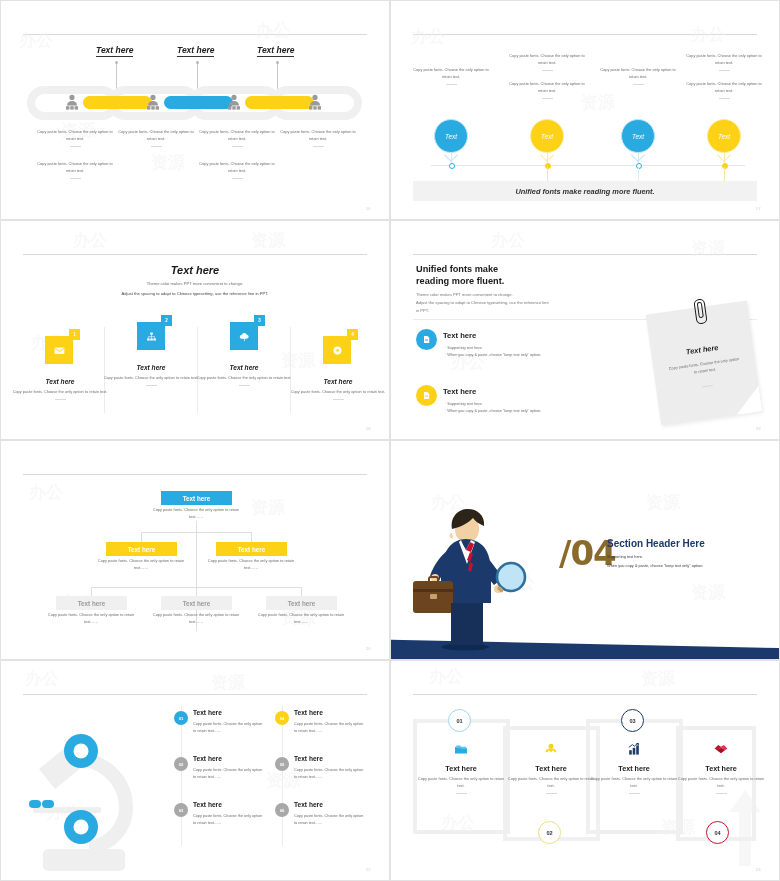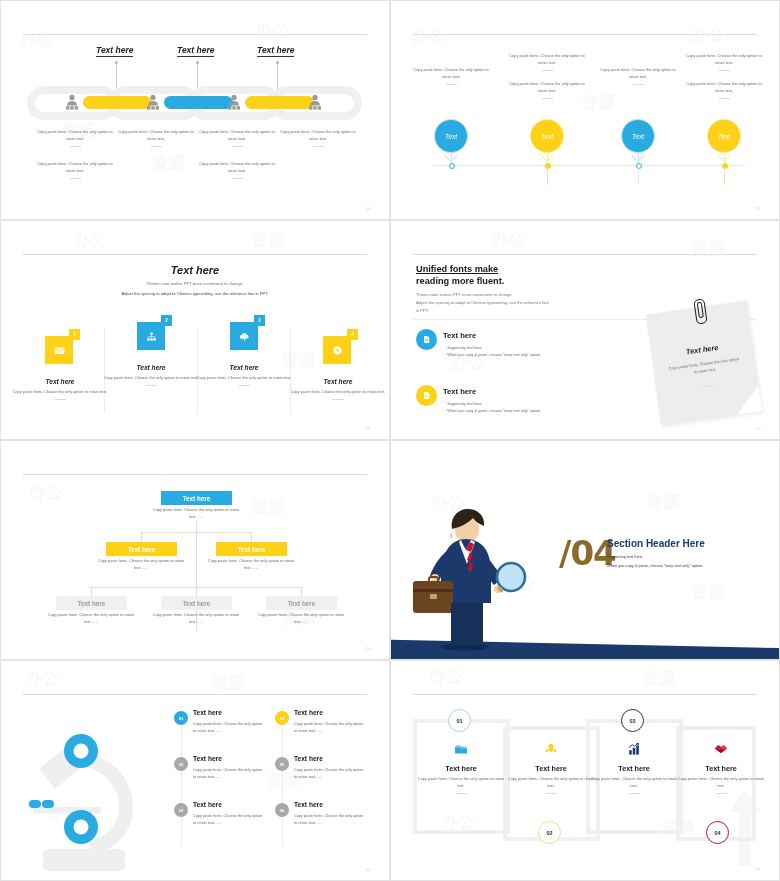--- a/index.html
+++ b/index.html
@@ -226,20 +226,23 @@
         <div class="body-tx">Copy paste fonts. Choose the only option to retain text.</div>
           <div class="dash"></div>
         </div>
       <div class="pin" style="left:316px;top:118px;background:#fcd116;border:1.4px solid #fdeb9d;color:#fdeb9d;">
         <span style="color:#fff;">Text</span>
         </div>
       <div class="pin-stem" style="left:332.5px;top:152px;height:14px;background:#fbe9a0;"></div>
       <div class="pin-node" style="left:330.5px;top:162px;border-color:#fcd116;background:#fcd116;"></div>
       <div class="pin-stem" style="left:332.5px;top:166px;height:18px;background:#f3e3a8;"></div>
 
+      <div class="tl-cap">
+        <span>Unified fonts make reading more fluent.</span>
+        </div>
 
       <div class="pgnum">17</div>
     </div>
   </div>
 
   <div class="slide">
     <div class="inner">
       <div class="topline"></div>
       <div class="wm">
         <span style="left:72px;top:8px;">办公</span>
@@ -318,21 +321,21 @@
   <div class="slide">
     <div class="inner">
       <div class="topline"></div>
       <div class="wm">
         <span style="left:100px;top:8px;">办公</span>
           <span style="left:300px;top:16px;">资源</span>
           <span style="left:60px;top:130px;">办公</span>
           <span style="left:265px;top:160px;">资源</span>
       </div>
 
-      <div class="s4-h" style="position:absolute;left:25px;top:42px;text-decoration:underline;">Unified fonts make</div>
+      <div class="s4-h" style="position:absolute;left:25px;top:42px;">Unified fonts make</div>
       <div class="s4-h" style="position:absolute;left:25px;top:54px;">reading more fluent.</div>
       <div class="s4-sub" style="position:absolute;left:25px;top:70px;">Theme color makes PPT more convenient to change.</div>
       <div class="s4-sub" style="position:absolute;left:25px;top:78px;">Adjust the spacing to adapt to Chinese typesetting, use the reference line</div>
       <div class="s4-sub" style="position:absolute;left:25px;top:86px;">in PPT.</div>
       <div style="position:absolute;left:22px;right:22px;top:98px;height:1px;background:#ececec;"></div>
 
       <div class="s4-ic" style="left:25px;top:108px;background:#29abe2;">
         <svg viewBox="0 0 20 20" width="11" height="11">
           <path d="M5.5 3.5h6.2l3.3 3.3v9.7H5.5z" fill="#fff"></path>
             <path d="M11.7 3.5v3.3H15" fill="#cfe8f5"></path>

